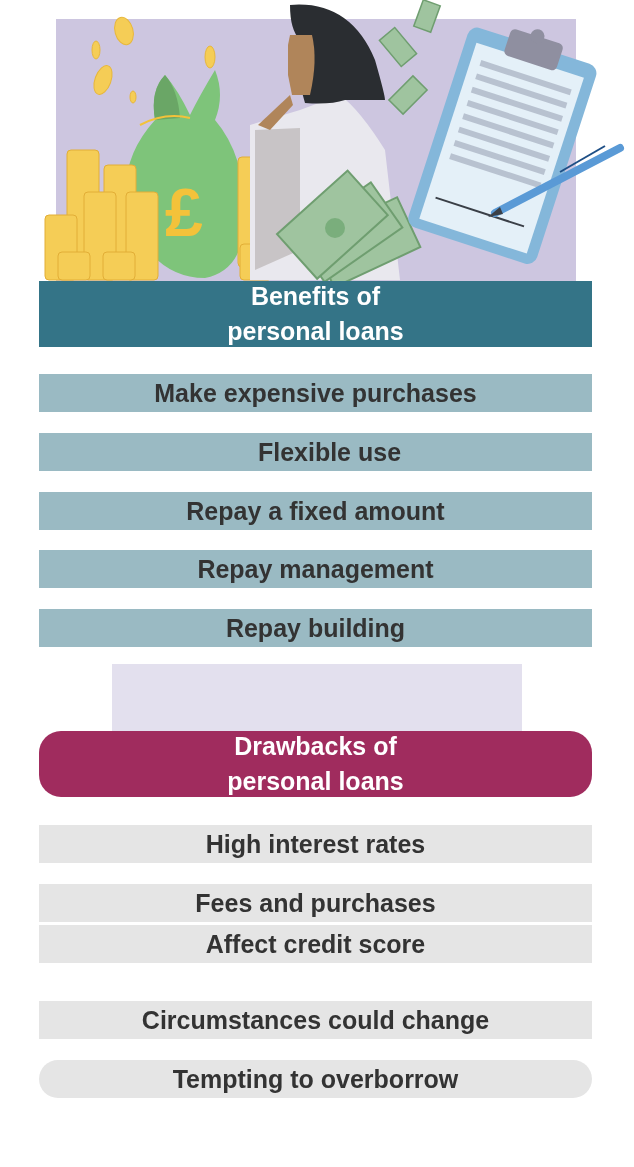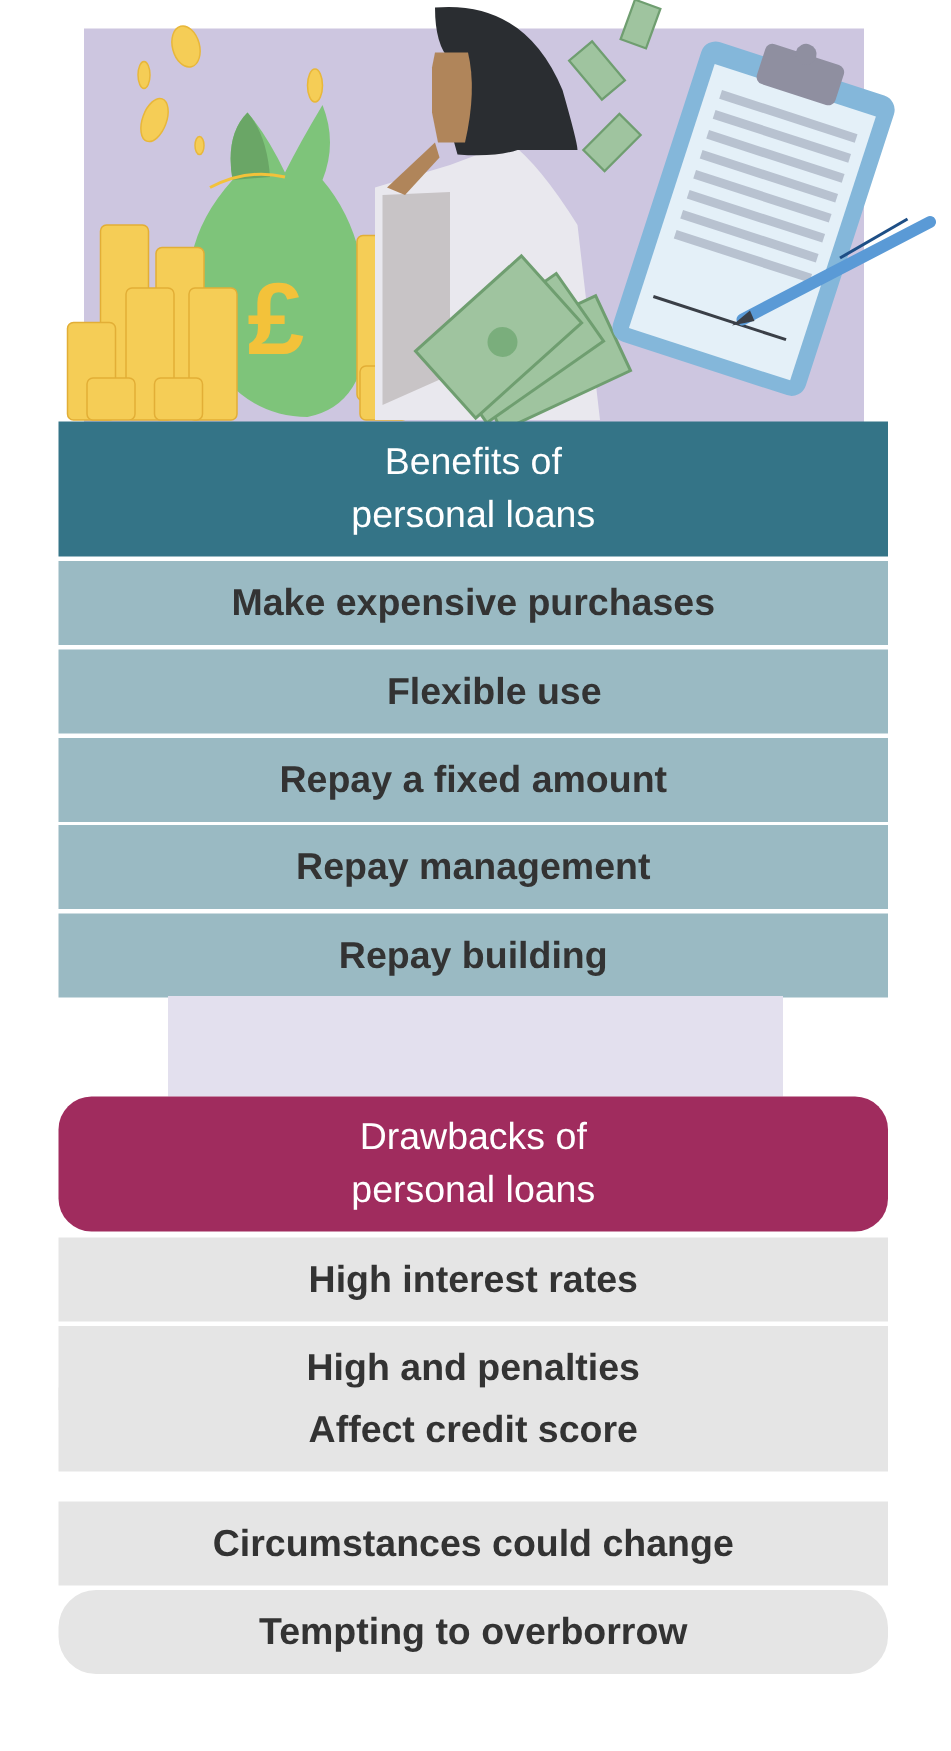--- a/index.html
+++ b/index.html
@@ -5,27 +5,27 @@
     * { margin: 0; padding: 0; box-sizing: border-box; }
     html, body { width: 634px; height: 1167px; background: #ffffff; overflow: hidden; }
     body { position: relative; font-family: "Liberation Sans", "DejaVu Sans", sans-serif; }
 
     .illustration { position: absolute; left: 0; top: 0; width: 634px; height: 282px; }
     .illustration svg { display: block; }
 
     .panel { position: absolute; left: 39px; width: 553px; }
 
     .header {
-      position: absolute; left: 0; width: 553px; height: 90px;
+      position: absolute; left: 0; width: 553px; height: 66px;
       display: flex; align-items: center; justify-content: center; text-align: center;
-      color: #ffffff; font-weight: normal; font-size: 25px; line-height: 35px;
+      color: #ffffff; font-weight: bold; font-size: 25px; line-height: 35px;
       white-space: pre-line;
     }
     .row {
-      position: absolute; left: 0; width: 553px; height: 56px;
+      position: absolute; left: 0; width: 553px; height: 38px;
       display: flex; align-items: center; justify-content: center;
       color: #333333; font-weight: bold; font-size: 25px;
     }
     .benefits .header { background: #347487; }
     .benefits .row { background: #9abac3; }
     .drawbacks .header { background: #a02c5e; border-radius: 22px; }
     .drawbacks .row { background: #e5e5e5; }
 
     .connector { position: absolute; left: 112px; top: 664px; width: 410px; height: 67px; background: #e3e0ee; }
   </style>
@@ -120,17 +120,17 @@
   <div class="row" style="top:269px;">Repay management</div>
   <div class="row" style="top:328px;">Repay building</div>
 </div>
 
 <div class="connector"></div>
 
 <div class="panel drawbacks" style="top:731px;">
   <div class="header" style="top:0;">Drawbacks of
 personal loans</div>
   <div class="row" style="top:94px;">High interest rates</div>
-  <div class="row" style="top:153px;">High and penalties</div>
+  <div class="row" style="top:153px;">Fees and purchases</div>
   <div class="row" style="top:194px;">Affect credit score</div>
   <div class="row" style="top:270px;">Circumstances could change</div>
   <div class="row" style="top:329px;border-radius:25px;">Tempting to overborrow</div>
 </div>
 
 </body></html>

